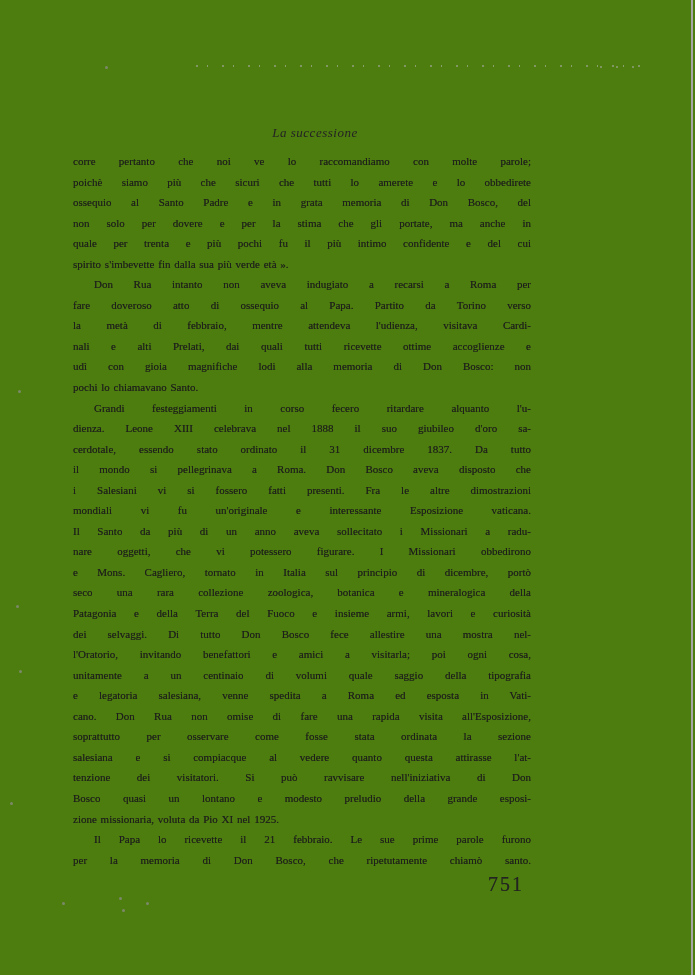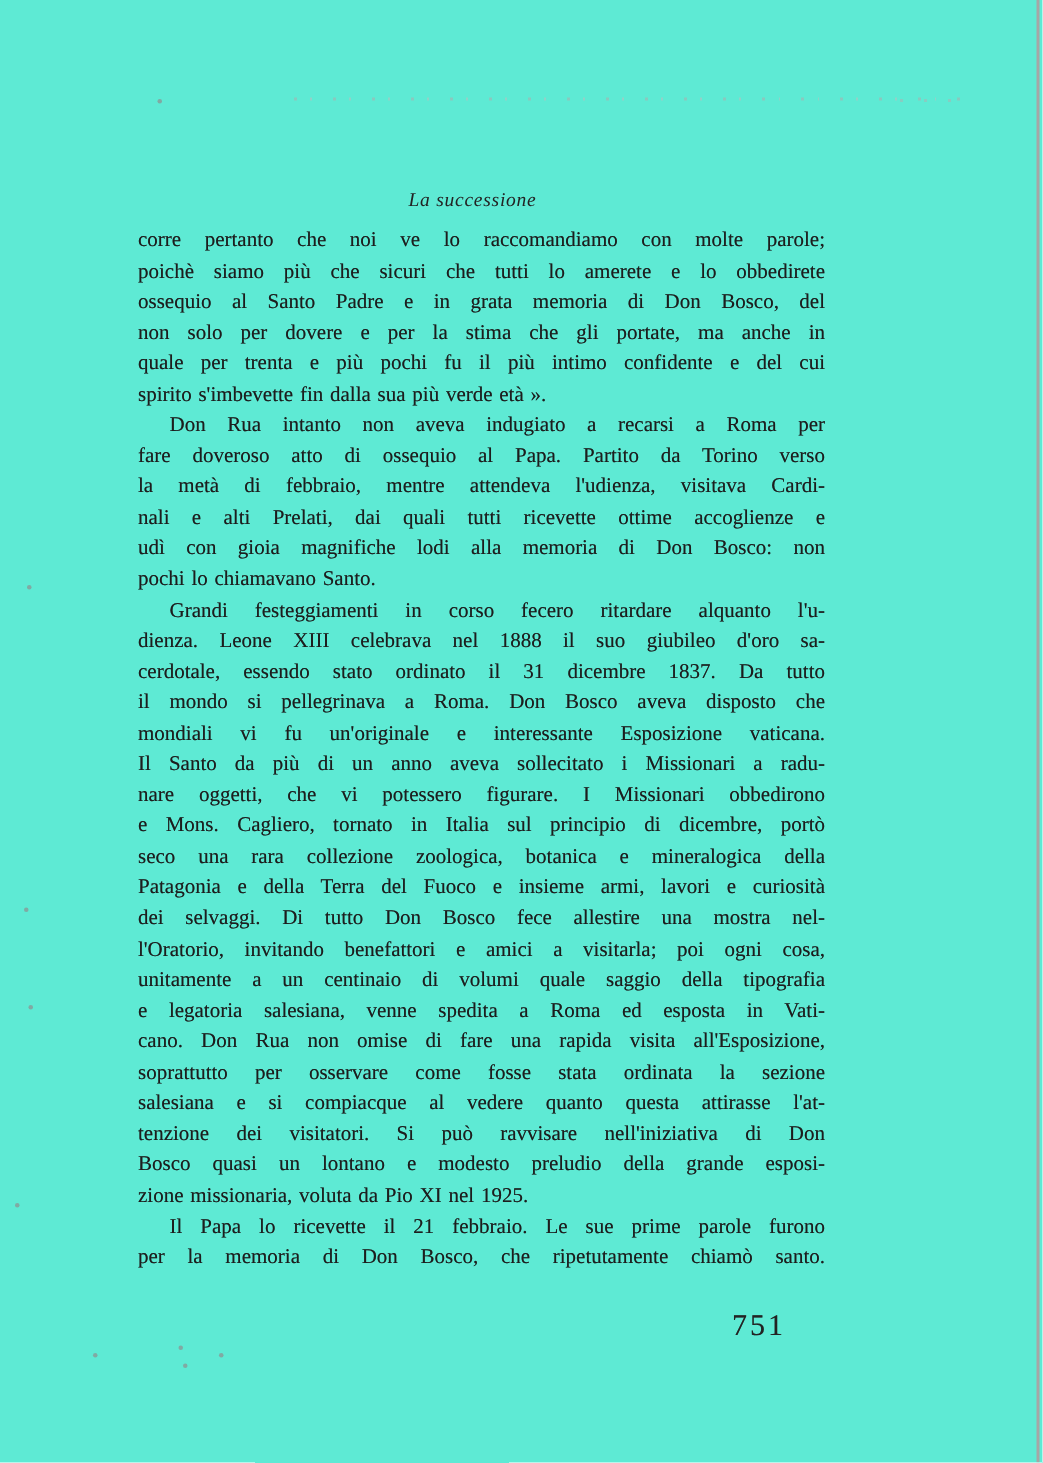--- a/index.html
+++ b/index.html
@@ -4,41 +4,41 @@
 <style>
   html, body {
     margin: 0;
     padding: 0;
     background: #ffffff;
   }
   .page {
     position: relative;
     width: 695px;
     height: 975px;
-    background: #5eead4;
+    background: #4d7c0f;
     overflow: hidden;
     font-family: "Liberation Serif", serif;
   }
   .running-head {
     position: absolute;
     top: 125px;
     left: 85px;
     width: 460px;
     text-align: center;
     font-style: italic;
     font-size: 13px;
     letter-spacing: 0.5px;
     color: #232323;
   }
   .text-block {
     position: absolute;
     top: 151px;
-    left: 92px;
+    left: 73px;
     width: 458px;
-    font-size: 14px;
+    font-size: 11px;
     line-height: 20.55px;
     color: #1d1d1d;
     text-shadow: 0 0 0.4px rgba(20,20,20,0.55);
   }
   .line {
     text-align: justify;
     text-align-last: justify;
     word-spacing: 1px;
     white-space: normal;
   }
@@ -126,20 +126,21 @@
       <div class="line indent">Don Rua intanto non aveva indugiato a recarsi a Roma per</div>
       <div class="line">fare doveroso atto di ossequio al Papa. Partito da Torino verso</div>
       <div class="line">la metà di febbraio, mentre attendeva l'udienza, visitava Cardi-</div>
       <div class="line">nali e alti Prelati, dai quali tutti ricevette ottime accoglienze e</div>
       <div class="line">udì con gioia magnifiche lodi alla memoria di Don Bosco: non</div>
       <div class="line end">pochi lo chiamavano Santo.</div>
       <div class="line indent">Grandi festeggiamenti in corso fecero ritardare alquanto l'u-</div>
       <div class="line">dienza. Leone XIII celebrava nel 1888 il suo giubileo d'oro sa-</div>
       <div class="line">cerdotale, essendo stato ordinato il 31 dicembre 1837. Da tutto</div>
       <div class="line">il mondo si pellegrinava a Roma. Don Bosco aveva disposto che</div>
+      <div class="line">i Salesiani vi si fossero fatti presenti. Fra le altre dimostrazioni</div>
       <div class="line">mondiali vi fu un'originale e interessante Esposizione vaticana.</div>
       <div class="line">Il Santo da più di un anno aveva sollecitato i Missionari a radu-</div>
       <div class="line">nare oggetti, che vi potessero figurare. I Missionari obbedirono</div>
       <div class="line">e Mons. Cagliero, tornato in Italia sul principio di dicembre, portò</div>
       <div class="line">seco una rara collezione zoologica, botanica e mineralogica della</div>
       <div class="line">Patagonia e della Terra del Fuoco e insieme armi, lavori e curiosità</div>
       <div class="line">dei selvaggi. Di tutto Don Bosco fece allestire una mostra nel-</div>
       <div class="line">l'Oratorio, invitando benefattori e amici a visitarla; poi ogni cosa,</div>
       <div class="line">unitamente a un centinaio di volumi quale saggio della tipografia</div>
       <div class="line">e legatoria salesiana, venne spedita a Roma ed esposta in Vati-</div>

